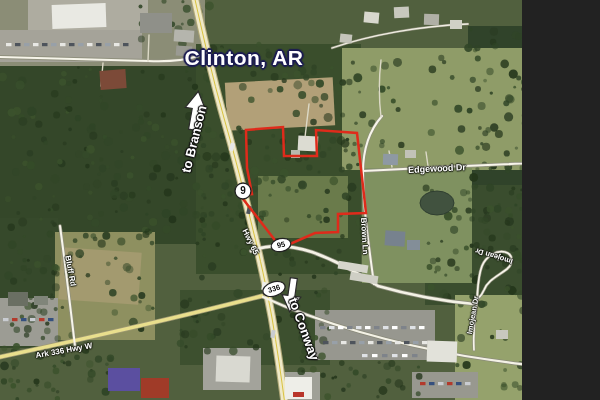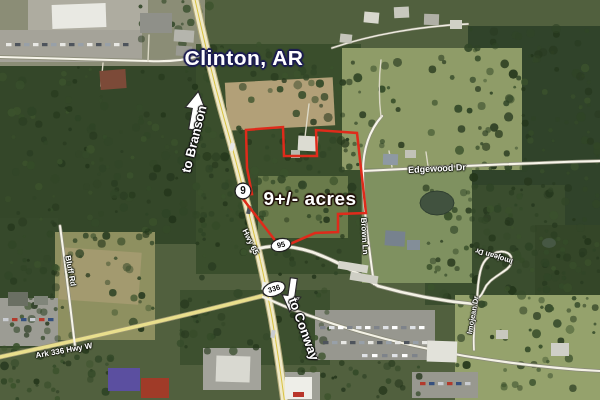--- a/index.html
+++ b/index.html
@@ -1,17 +1,17 @@
 <!DOCTYPE html>
 <html><head>
 <meta charset="utf-8">
 <style>
   html,body{margin:0;padding:0;background:#222;}
   #stage{
-    position:relative;width:600px;height:400px;overflow:hidden;
+    position:relative;width:522px;height:400px;overflow:hidden;
     font-family:"Liberation Sans",sans-serif;
     background:#be185d;
   }
   #terrain{position:absolute;left:0;top:0;}
   .lbl{
     position:absolute;color:#fff;font-weight:700;white-space:nowrap;
     transform:translate(-50%,-50%);pointer-events:none;line-height:1;
     text-shadow:-1px 0 1px rgba(25,30,18,.95),1px 0 1px rgba(25,30,18,.95),
                 0 -1px 1px rgba(25,30,18,.95),0 1px 1px rgba(25,30,18,.95),
                 0 0 2px rgba(25,30,18,.8);
@@ -1055,21 +1055,20 @@
 
     <g>
       <circle cx="243" cy="191" r="8" fill="#ffffff" stroke="#222" stroke-width="1.3"></circle>
       <ellipse cx="281" cy="245" rx="10" ry="6.5" fill="#ffffff" stroke="#222" stroke-width="1.2" transform="rotate(-12 281 245)"></ellipse>
       <ellipse cx="274" cy="289" rx="11.5" ry="7" fill="#ffffff" stroke="#222" stroke-width="1.2" transform="rotate(-18 274 289)"></ellipse>
     </g>
   </svg>
 
   <div class="lbl city" style="left:244px;top:57px">Clinton, AR</div>
 
-  <div class="lbl acres" style="left:310px;top:198px">9+/- acres</div>
 
   <div class="lbl dir" style="left:194px;top:139px;transform:translate(-50%,-50%) rotate(-76deg)">to Branson</div>
 
   <div class="lbl dir" style="left:304px;top:329px;transform:translate(-50%,-50%) rotate(70deg)">to Conway</div>
 
   <div class="lbl road" style="left:250px;top:242px;font-size:8px;transform:translate(-50%,-50%) rotate(64deg)">Hwy 65</div>
 
   <div class="lbl road" style="left:437px;top:169px;font-size:9px;transform:translate(-50%,-50%) rotate(-3deg)">Edgewood Dr</div>
 
   <div class="lbl road" style="left:364px;top:236px;font-size:8px;transform:translate(-50%,-50%) rotate(87deg)">Brown Ln</div>

